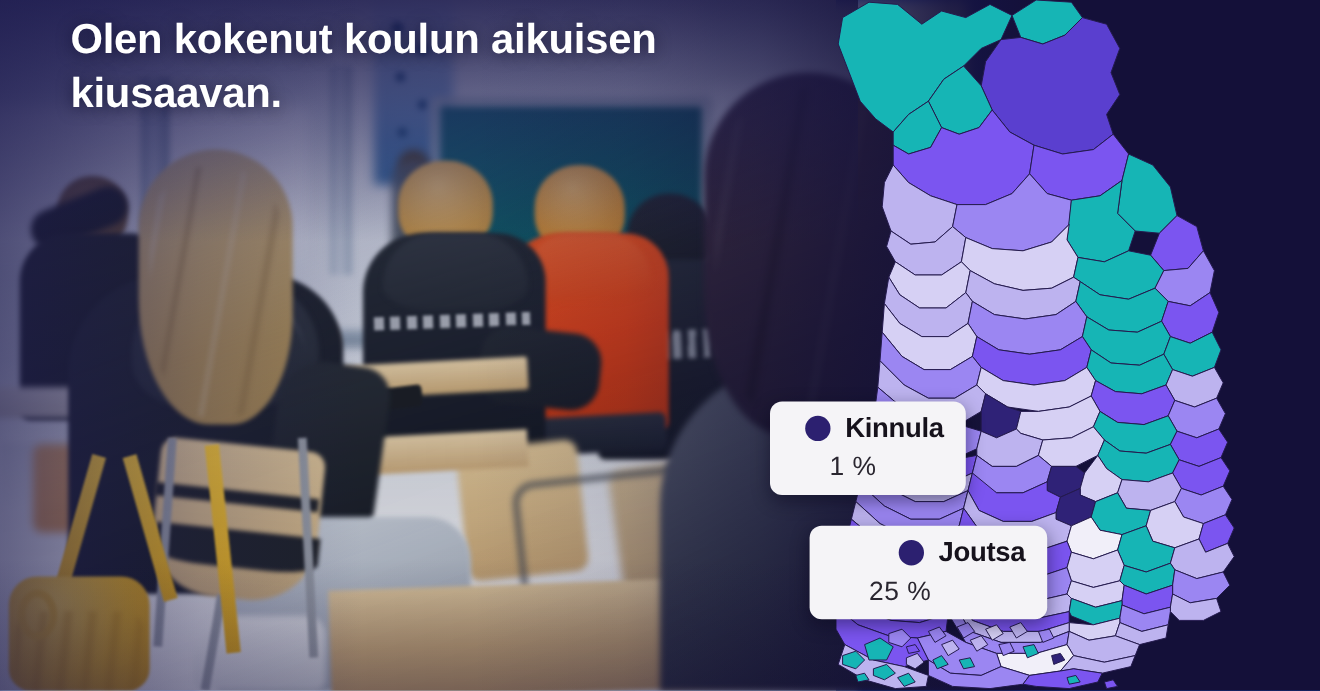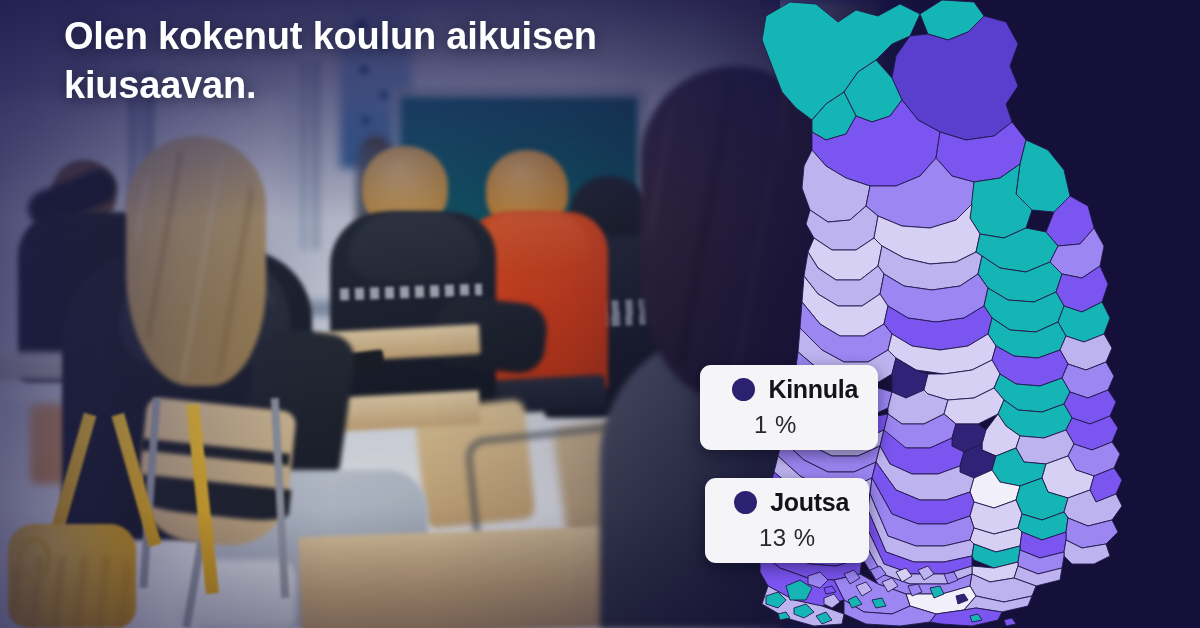--- a/index.html
+++ b/index.html
@@ -511,21 +511,21 @@
     letter-spacing:-.3px;
   }
   .callout .pct {
     font-size:24px; color:#2a2630;
     line-height:1;
     margin-top:11px;
     padding-left:36px;
     letter-spacing:.5px;
   }
   #callout-kinnula { left:700px; top:365px; width:178px; }
-  #callout-joutsa  { left:705px; top:478px; width:164px; }
+  #callout-joutsa  { left:736px; top:478px; width:216px; }
 </style>
 </head>
 <body>
 
 <div id="stage">
 
   <div class="photo">
     <div class="room-base"></div>
     <div class="window-left"></div>
     <div class="window-mullion"></div>
@@ -746,16 +746,16 @@
       <span class="name">Kinnula</span>
     </div>
     <span class="pct">1 %</span>
   </div>
 
   <div class="callout" id="callout-joutsa">
     <div class="row">
       <span class="dot" style="background: rgb(44, 32, 112);"></span>
       <span class="name">Joutsa</span>
     </div>
-    <span class="pct">13 %</span>
+    <span class="pct">25 %</span>
   </div>
 
 </div>
 
 </body></html>

